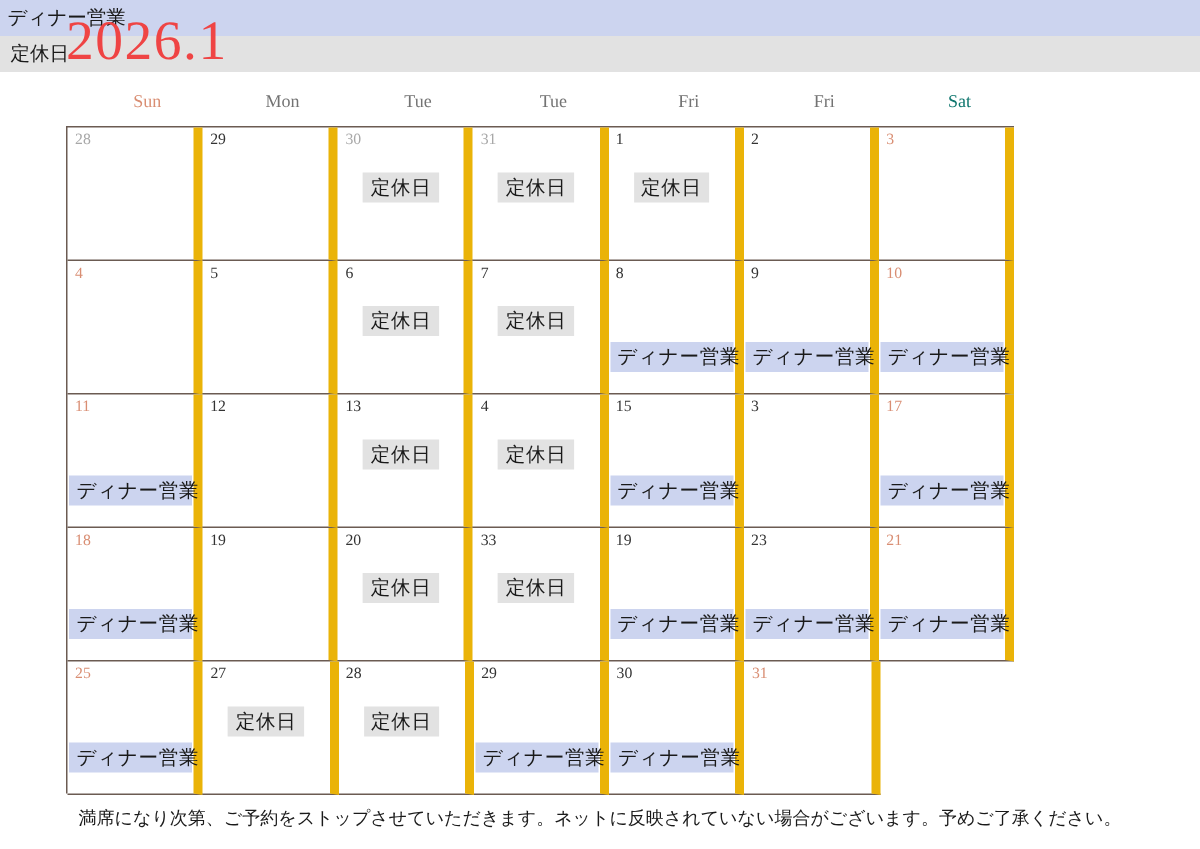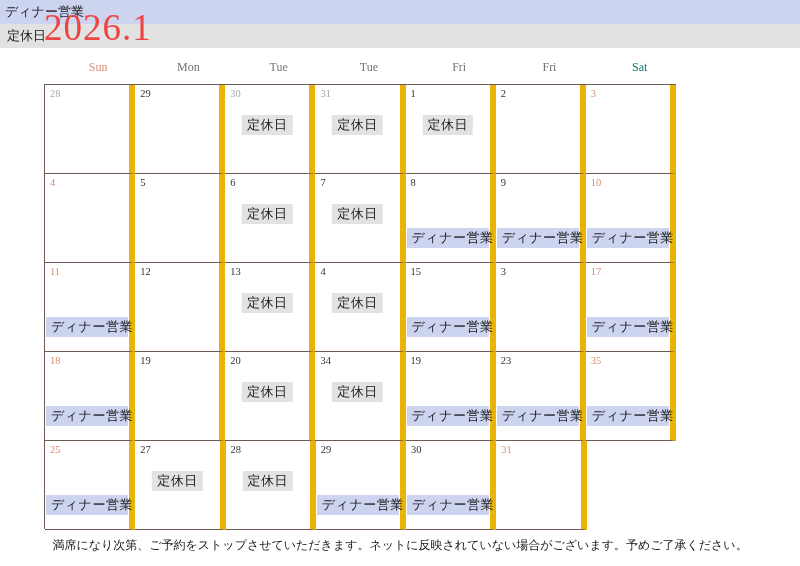--- a/index.html
+++ b/index.html
@@ -247,33 +247,33 @@
           <div class="tag dinner">ディナー営業</div>
         </div>
         <div class="cell">
           <div class="daynum">19</div>
         </div>
         <div class="cell">
           <div class="daynum">20</div>
           <div class="tag closed">定休日</div>
         </div>
         <div class="cell">
-          <div class="daynum">34</div>
+          <div class="daynum">33</div>
           <div class="tag closed">定休日</div>
         </div>
         <div class="cell">
           <div class="daynum">19</div>
           <div class="tag dinner">ディナー営業</div>
         </div>
         <div class="cell">
           <div class="daynum">23</div>
           <div class="tag dinner">ディナー営業</div>
         </div>
         <div class="cell">
-          <div class="daynum accent">35</div>
+          <div class="daynum accent">21</div>
           <div class="tag dinner">ディナー営業</div>
         </div>
       </div>
       <div class="week">
         <div class="cell">
           <div class="daynum accent">25</div>
           <div class="tag dinner">ディナー営業</div>
         </div>
         <div class="cell">
           <div class="daynum">27</div>

